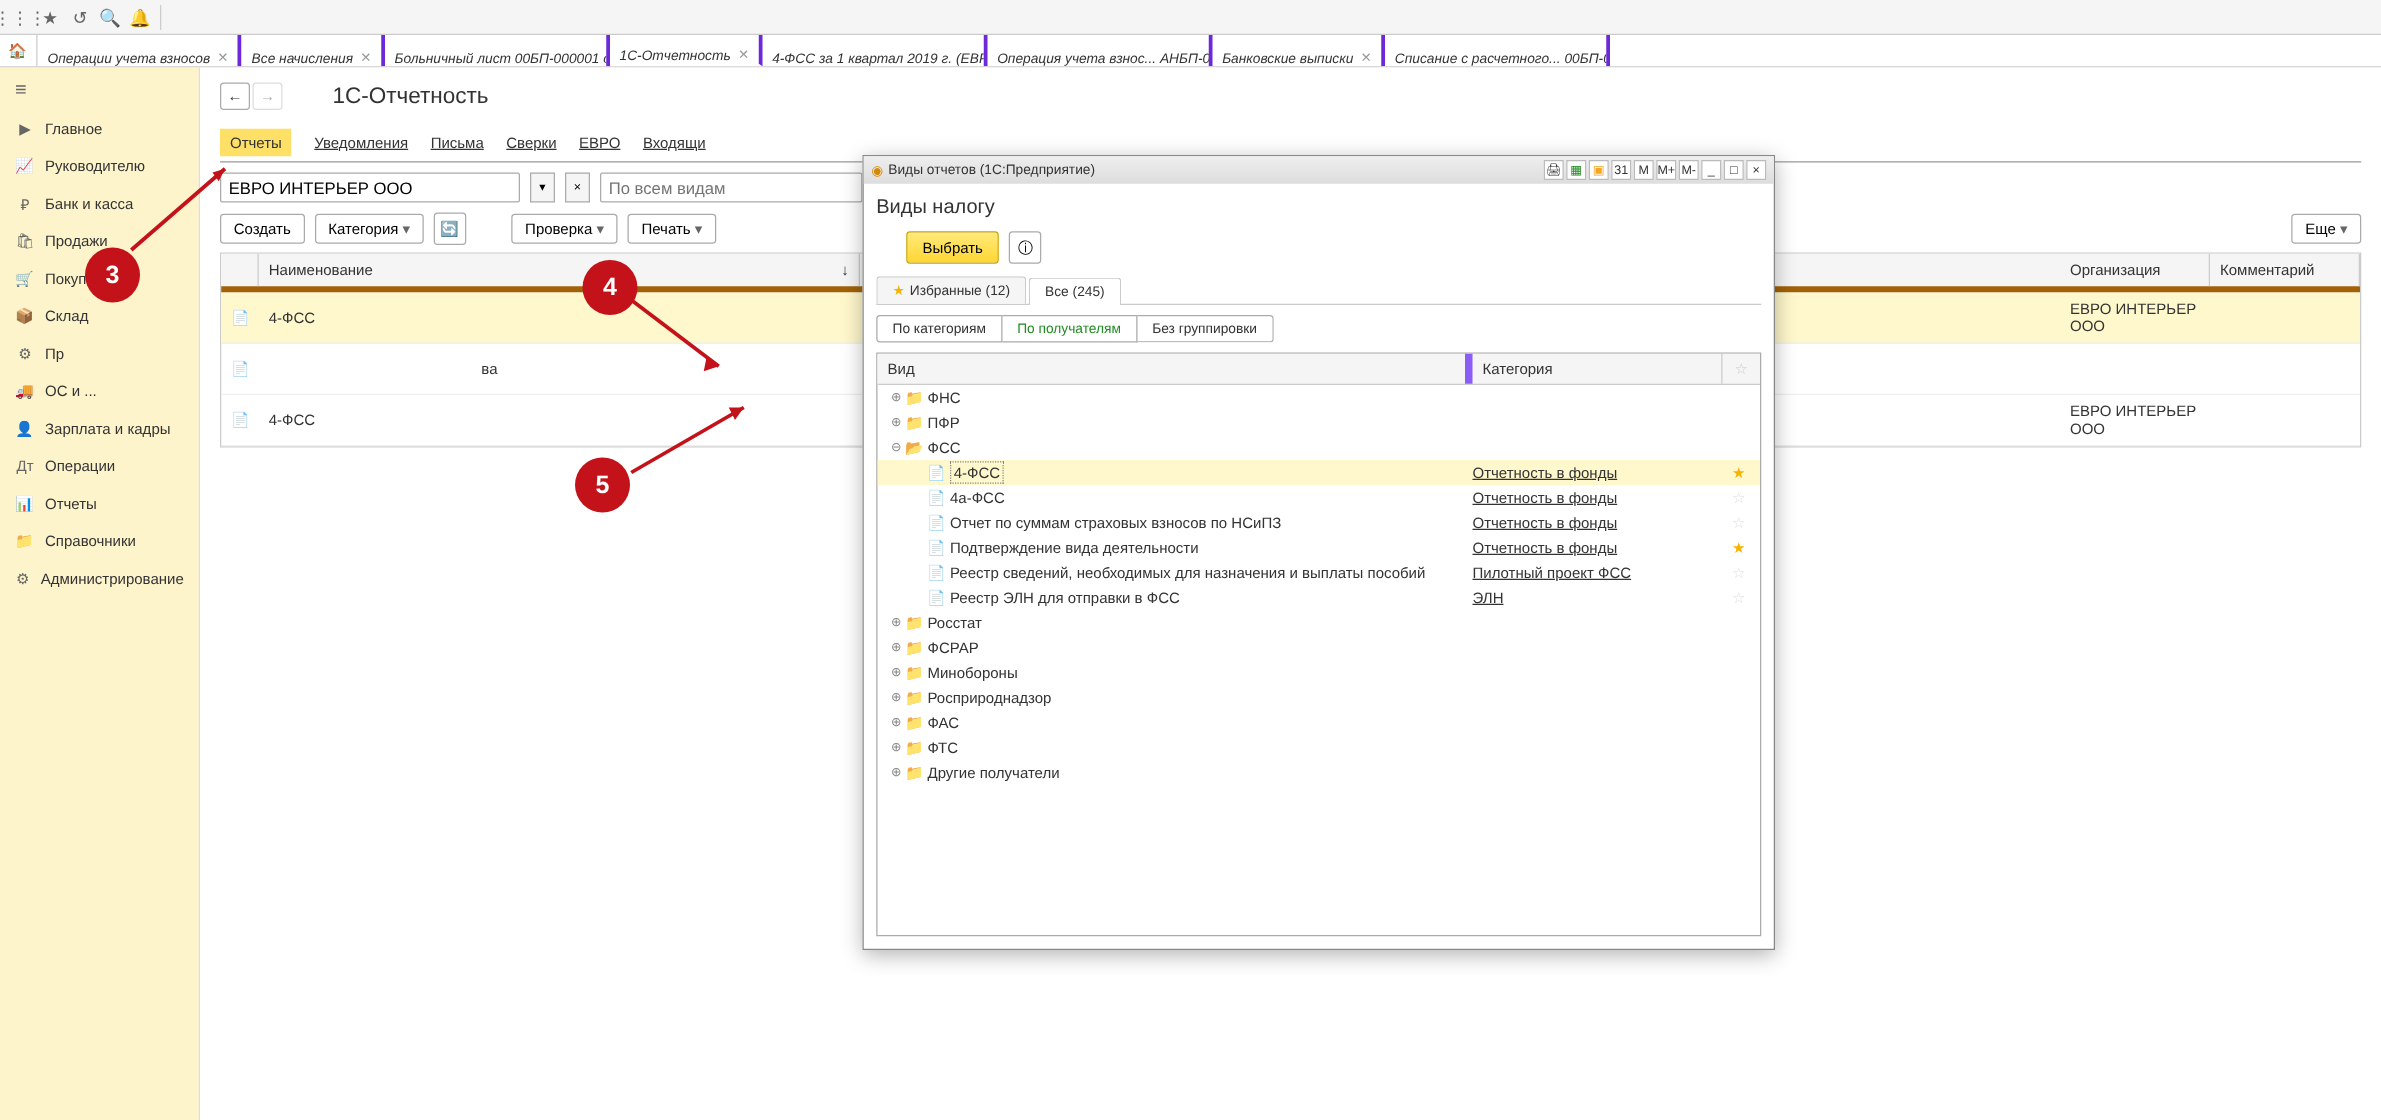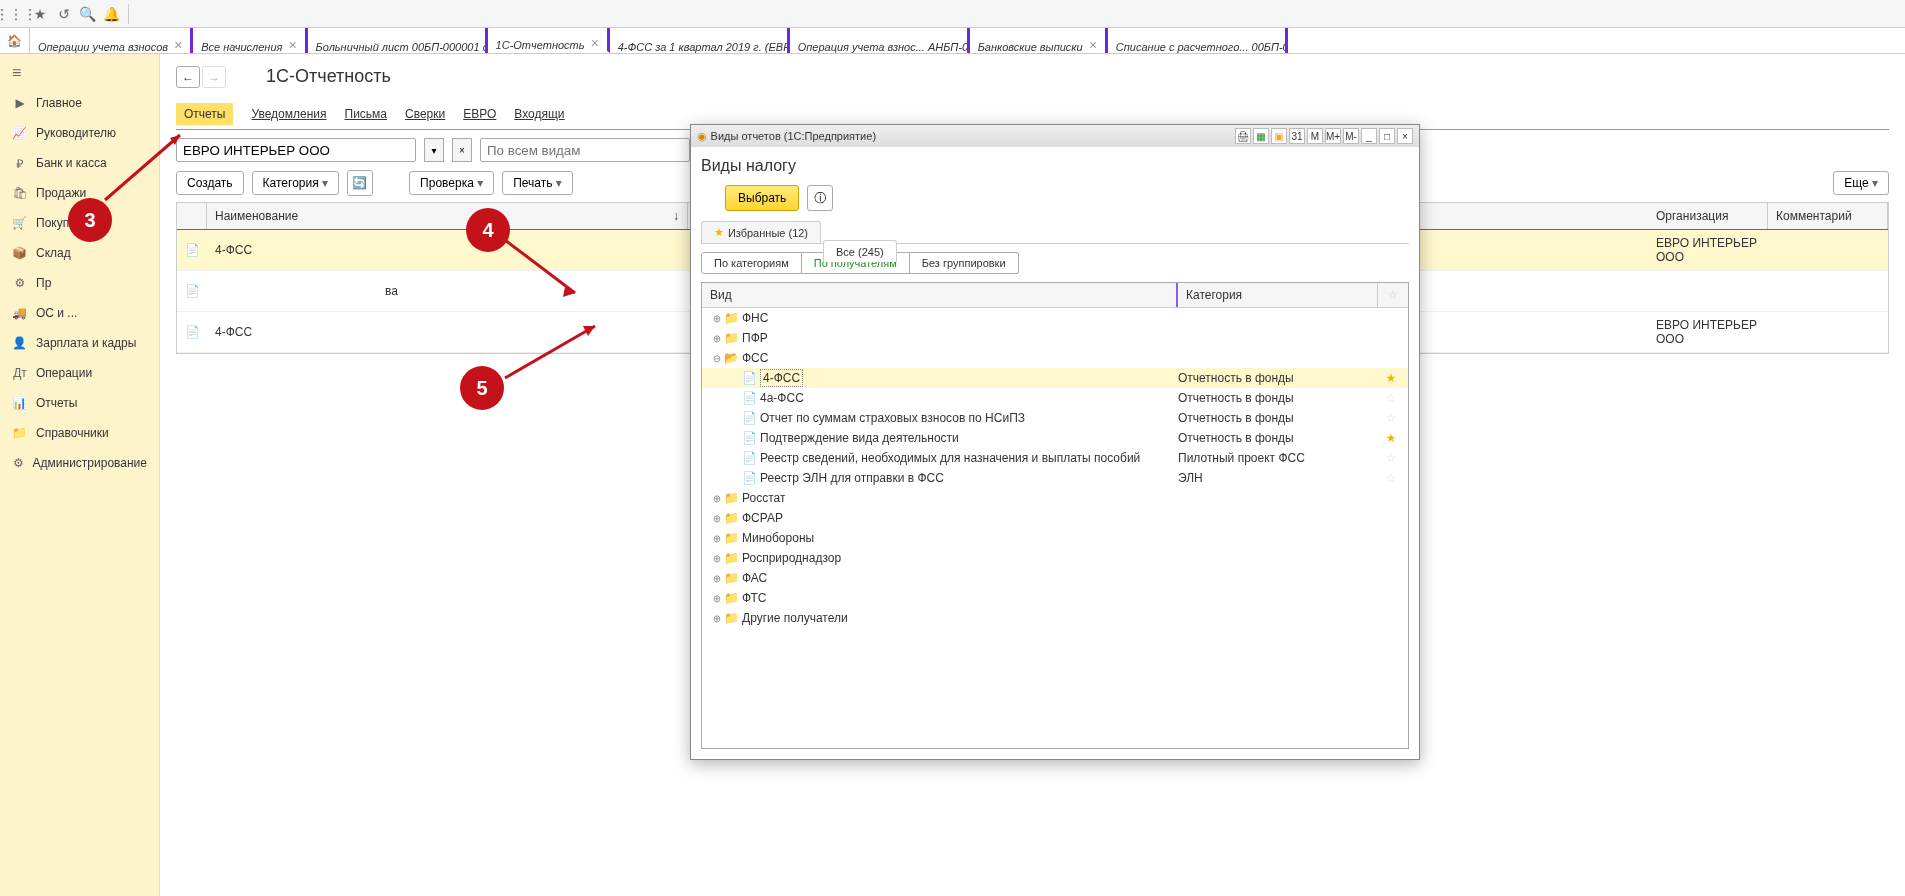--- a/index.html
+++ b/index.html
@@ -37,21 +37,21 @@
 .org-drop, .org-clear { width: 20px; height: 24px; border: 1px solid #aaa; background: #f5f5f5; cursor: pointer; font-size: 10px; }
 .search-input { width: 210px; color: #999; }
 
 .action-row { display: flex; gap: 8px; margin-bottom: 6px; align-items: center; }
 .btn { border: 1px solid #aaa; background: #fff; padding: 4px 10px; border-radius: 3px; cursor: pointer; font-size: 12px; }
 .btn-dd::after { content: " ▾"; color: #666; }
 .icon-only { width: 26px; height: 26px; padding: 0; display: flex; align-items: center; justify-content: center; }
 .more-btn { margin-left: auto; }
 
 .reports-table { border: 1px solid #ccc; }
-.reports-table .thead { display: flex; background: #f5f5f5; border-bottom: 1px solid #a16207; }
+.reports-table .thead { display: flex; background: #f5f5f5; border-bottom: 5px solid #a16207; }
 .reports-table .th { padding: 6px 8px; border-right: 1px solid #ccc; font-size: 12px; }
 .th-icon { width: 30px; }
 .th-name { flex: 1; display:flex; justify-content:space-between; }
 .th-period { width: 200px; }
 .th-org { width: 120px; }
 .th-comment { width: 120px; }
 .reports-table .trow { display: flex; border-bottom: 1px solid #eee; min-height: 40px; align-items: center; }
 .reports-table .trow.sel { background: #fff8cc; }
 .reports-table .td { padding: 6px 8px; border-right: 1px solid transparent; }
 .td-icon { width: 30px; text-align:center; }
@@ -71,42 +71,42 @@
 .modal-title { height: 22px; background: linear-gradient(#eee,#ddd); display: flex; align-items: center; padding: 0 6px; font-size: 11px; position: relative; }
 .modal-title .mt-icons { margin-left: auto; display:flex; gap:2px; }
 .modal-title .mticon { width:16px; height:16px; font-size:10px; display:flex; align-items:center; justify-content:center; border:1px solid #bbb; background:#fff; cursor:pointer; }
 .modal-body { padding: 10px; }
 .modal-body h2 { font-size: 16px; font-weight: normal; margin-bottom: 10px; }
 .modal-actions { display:flex; gap:8px; margin-bottom:10px;padding-left:24px; }
 .btn-yellow { border:1px solid #c9a400; background: linear-gradient(#ffe97a,#ffd633); padding:4px 12px; border-radius:3px; cursor:pointer; font-size:12px; }
 
 .modal-tabs { display:flex; border-bottom:1px solid #ccc; margin-bottom:8px; }
 .mtab { padding:4px 12px; border:1px solid #ccc; border-bottom:none; border-radius:3px 3px 0 0; margin-right:2px; cursor:pointer; background:#f5f5f5; font-size:11px; display:flex; align-items:center; gap:4px; }
-.mtab.active { background:#fff; position:relative; top:19px; }
+.mtab.active { background:#fff; position:relative; top:1px; }
 
 .modal-filter { display:flex; margin-bottom:8px;text-align:center; }
 .mfilt { padding:4px 12px; border:1px solid #aaa; cursor:pointer; font-size:11px; }
 .mfilt:first-child { border-radius:3px 0 0 3px; }
 .mfilt:last-child { border-radius:0 3px 3px 0; border-left:none; }
 .mfilt.mid { border-left:none; }
 .mfilt.active { color: #228B22; }
 
 .tree-box { border:1px solid #aaa; }
 .tree-head { display:flex; background:#f5f5f5; border-bottom:1px solid #ccc; }
 .tree-head .tth { padding:5px 8px; font-size:12px; }
-.tth-vid { flex:1; border-right:2px solid #8b5cf6; }
+.tth-vid { flex:1; border-right:6px solid #8b5cf6; }
 .tth-cat { width:200px; border-right:1px solid #ccc; }
 .tth-star { width:30px; text-align:center; color:#ccc; }
 .tree-body { height:440px; overflow-y:auto; }
 .tree-row { display:flex; align-items:center; padding:3px 4px; cursor:pointer; font-size:12px; }
 .tree-row .expand { width:14px; text-align:center; color:#888; font-size:10px; }
 .tree-row .folder { width:18px; color:#e6a817; }
 .tree-row .file { width:18px; color:#999; }
 .tree-row .label { flex:1; }
-.tree-row .cat { width:200px; }
+.tree-row .cat { width:200px;text-decoration:underline; }
 .tree-row .star { width:26px; text-align:center; color:#ddd; }
 .tree-row .star.on { color:#f5b400; }
 .tree-row.l1 { padding-left: 8px; }
 .tree-row.l2 { padding-left: 40px; }
 .tree-row.sel { background:#fff8cc; }
 .tree-row.sel .label span { border:1px dotted #888; padding:1px 2px; }
 
 .star-glyph { font-size: 12px; }
 </style>
 </head>

